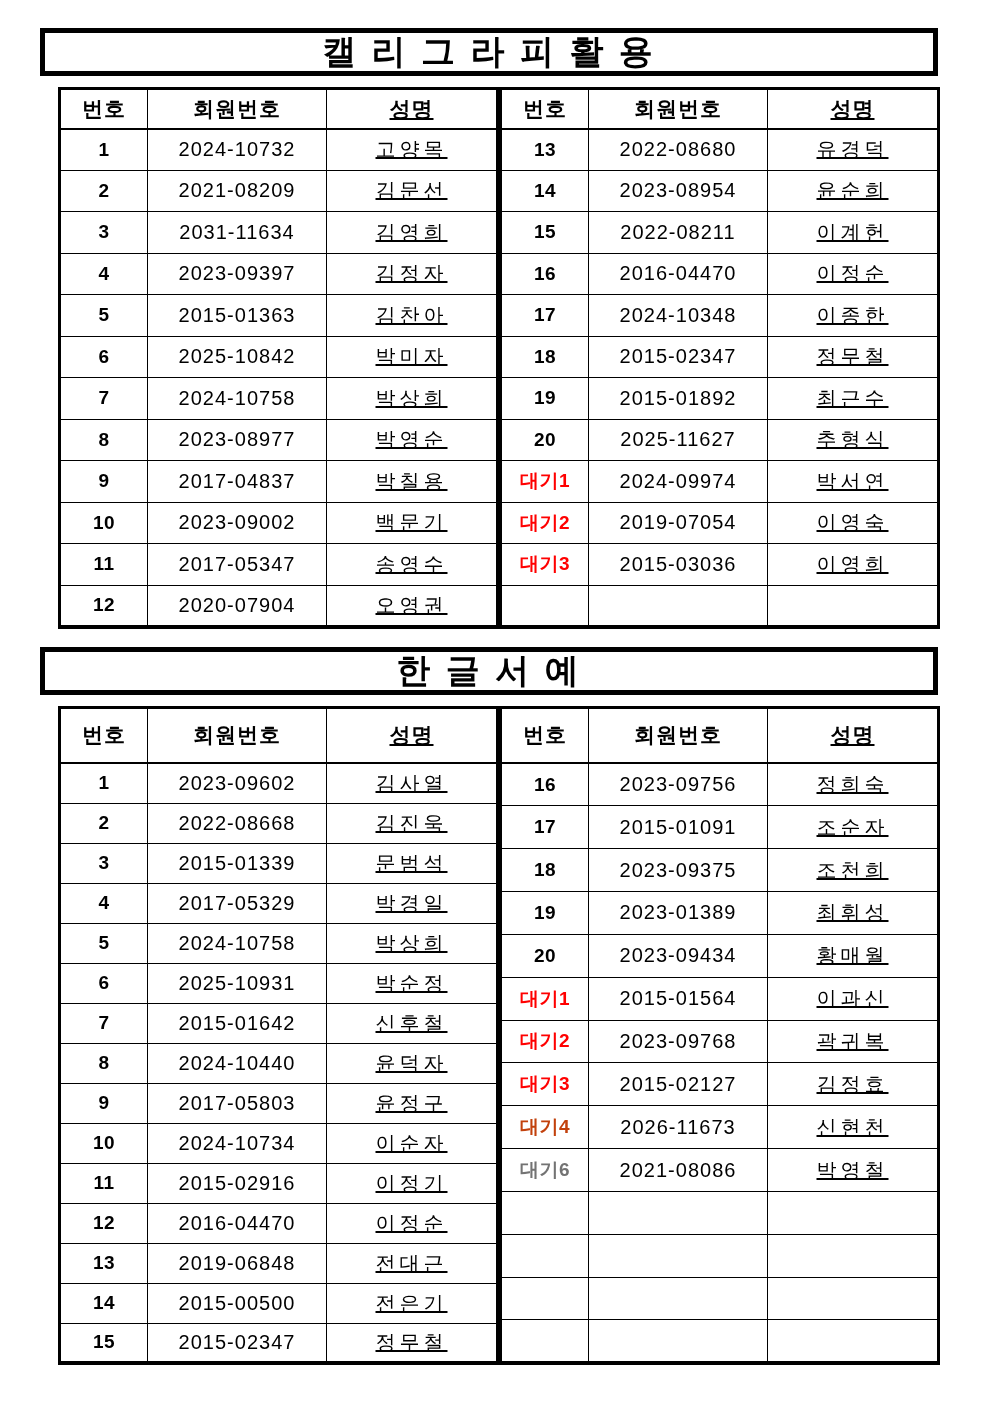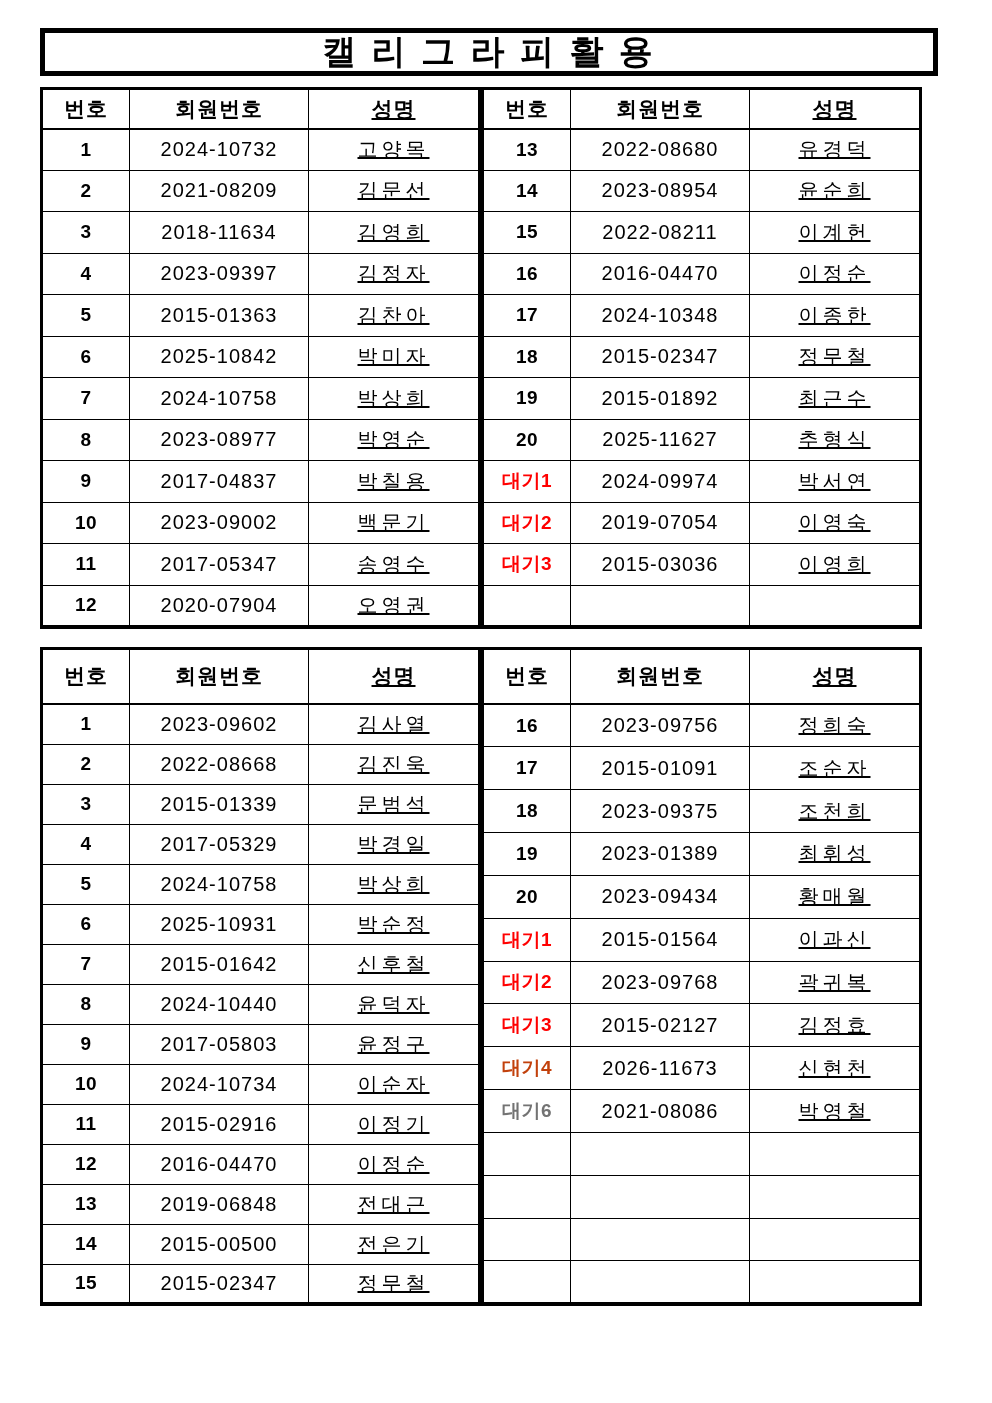--- a/index.html
+++ b/index.html
@@ -29,20 +29,21 @@
     align-items: center;
     justify-content: center;
     font-size: 34px;
     font-weight: 800;
     letter-spacing: 3px;
     margin-bottom: 11px;
   }
 
   .tables {
     display: flex;
+    margin-left: 18px;
   }
 
   table.roster {
     border-collapse: collapse;
     table-layout: fixed;
     width: 441px;
     border: 3px solid #000000;
     border-bottom-width: 4px;
     background: #ffffff;
   }
@@ -113,21 +114,21 @@
               <td class="col-member">2024-10732</td>
               <td class="col-name">고양목</td>
             </tr>
             <tr>
               <td class="col-no">2</td>
               <td class="col-member">2021-08209</td>
               <td class="col-name">김문선</td>
             </tr>
             <tr>
               <td class="col-no">3</td>
-              <td class="col-member">2018-11634</td>
+              <td class="col-member">2031-11634</td>
               <td class="col-name">김영희</td>
             </tr>
             <tr>
               <td class="col-no">4</td>
               <td class="col-member">2023-09397</td>
               <td class="col-name">김정자</td>
             </tr>
             <tr>
               <td class="col-no">5</td>
               <td class="col-member">2015-01363</td>
@@ -238,20 +239,23 @@
               <td class="col-no"></td>
               <td class="col-member"></td>
               <td class="col-name"></td>
             </tr>
           </tbody>
         </table>
     </div>
   </section>
 
   <section class="section second">
+    <div class="title-box">
+      <span>한 글 서 예</span>
+    </div>
     <div class="tables">
       <table class="roster s2">
           <thead>
             <tr>
               <th class="col-no">번호</th>
               <th class="col-member">회원번호</th>
               <th class="col-name">성명</th>
             </tr>
           </thead>
           <tbody>

